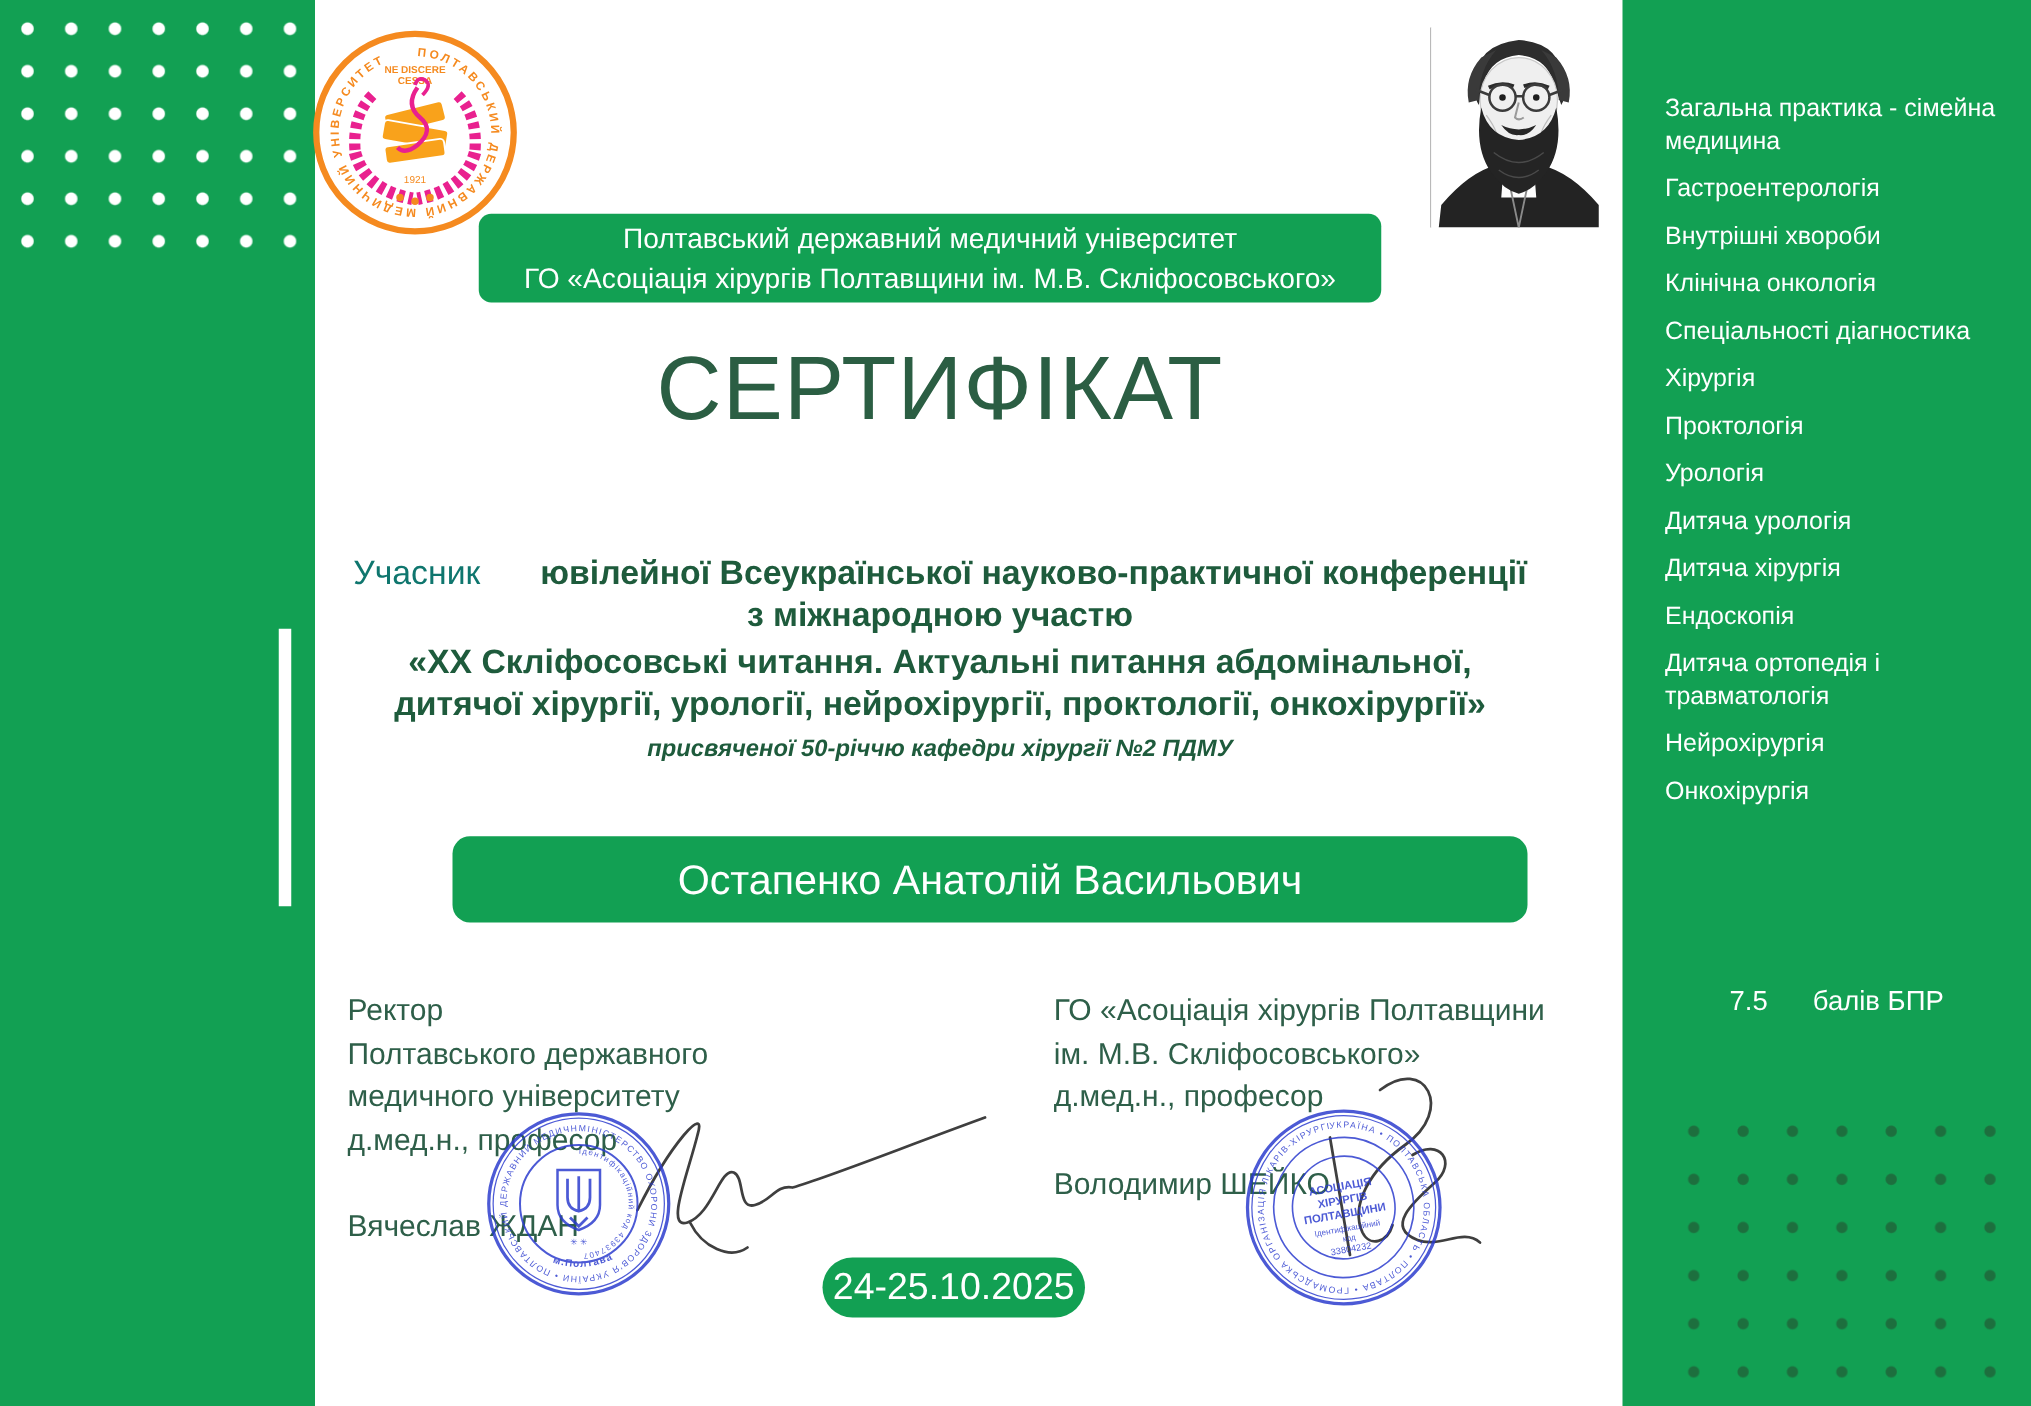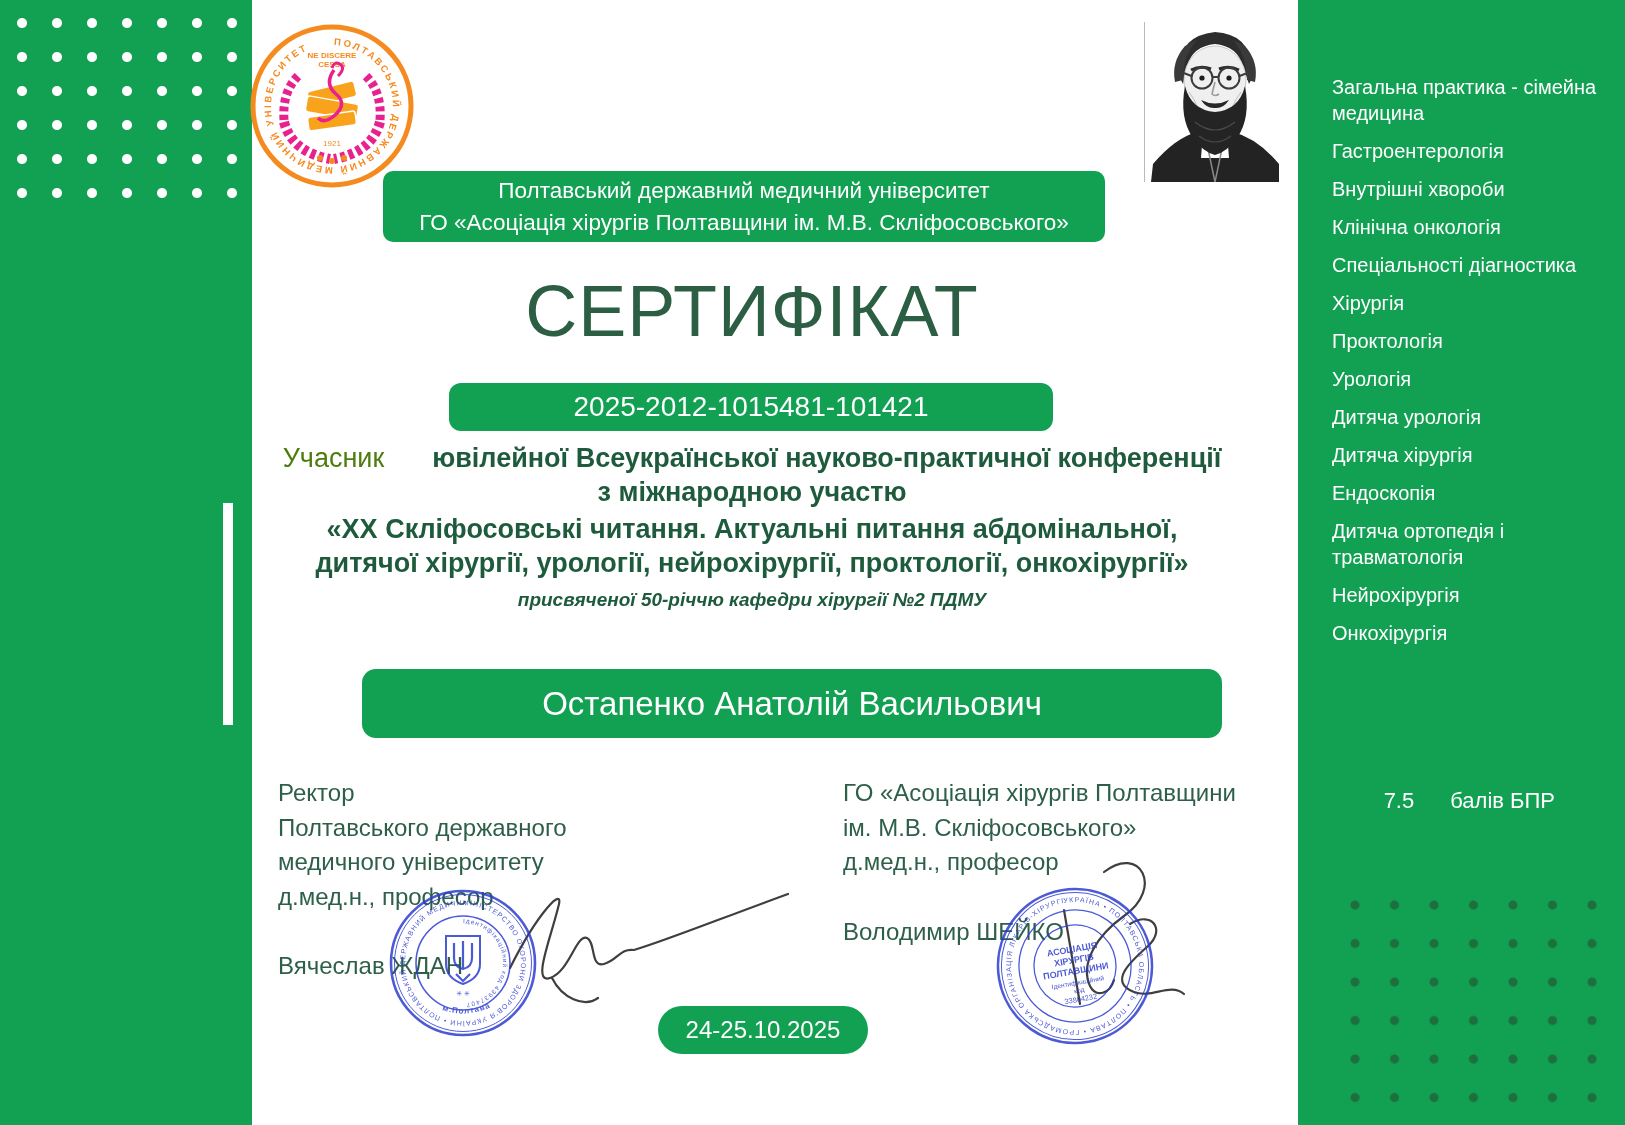--- a/index.html
+++ b/index.html
@@ -50,48 +50,48 @@
     position:absolute; left:252px; top:270px; width:1000px; text-align:center;
     font-size:72px; font-weight:500; letter-spacing:1px; color:#2B5E43;
   }
   .num-badge {
     position:absolute; left:449px; top:383px; width:604px; height:48px;
     background:#12A053; border-radius:12px; color:#fff; font-size:28px;
     display:flex; align-items:center; justify-content:center;
   }
   .event-block { position:absolute; left:262px; top:441px; width:980px; text-align:center; color:#1E5B3C; }
   .event-line1 { display:flex; justify-content:center; align-items:baseline; font-size:27px; line-height:34px; }
-  .participant-label { font-weight:400; color:#4d7c0f; margin-right:48px; }
+  .participant-label { font-weight:400; color:#0f766e; margin-right:48px; }
   .event-bold { font-weight:700; }
   .event-line { font-size:27px; line-height:34px; font-weight:700; }
   .event-line.l2 { margin-top:0; }
   .event-line.l3 { margin-top:3px; }
   .dedication { font-size:19px; line-height:32px; font-weight:700; font-style:italic; margin-top:4px; }
   .name-badge {
     position:absolute; left:318px; top:669px; width:860px; height:69px;
     background:#12A053; border-radius:14px; color:#fff; font-size:33px;
     display:flex; align-items:center; justify-content:center;margin-left:44px;
   }
 
   
-  .sig-block { position:absolute; top:776px; color:#2E5F49; font-size:24px; line-height:34.5px; }
+  .sig-block { position:absolute; top:792px; color:#2E5F49; font-size:24px; line-height:34.5px; }
   .sig-left  { left:278px; }
   .sig-right { left:843px; }
   .sig-name { margin-top:35px; }
 
   .stamp { position:absolute; opacity:.84; }
   .stamp-left  { left:386px; top:886px; width:154px; height:154px; }
   .stamp-right { left:993px; top:884px; width:164px; height:164px; transform:rotate(-10deg); }
   .signature-svg { position:absolute; }
   .sign-left  { left:492px; top:856px; width:310px; height:160px; }
   .sign-right { left:1012px; top:852px; width:180px; height:192px; }
 
   .date-badge {
     position:absolute; left:658px; top:1006px; width:210px; height:48px;
-    background:#12A053; border-radius:24px; color:#fff; font-size:24px;
+    background:#12A053; border-radius:24px; color:#fff; font-size:30px;
     display:flex; align-items:center; justify-content:center;
   }
 </style>
 </head>
 <body>
 
 <div class="page">
 
   <div class="left-band">
     <div class="dots-top"></div>
@@ -165,23 +165,20 @@
       <path d="M50,100 q20,16 40,0 M54,114 q16,12 32,0" stroke="#4a4a4a" stroke-width="1.2" fill="none"></path>
     </svg>
   </div>
 
   <div class="banner">
     <div>Полтавський державний медичний університет</div>
     <div>ГО «Асоціація хірургів Полтавщини ім. М.В. Скліфосовського»</div>
   </div>
 
   <div class="cert-title">СЕРТИФІКАТ</div>
-  <div class="num-badge">
-    <span>2025-2012-1015481-101421</span>
-  </div>
 
   <div class="event-block">
     <div class="event-line1">
       <span class="participant-label">Учасник</span>
       <span class="event-bold">ювілейної Всеукраїнської науково-практичної конференції</span>
     </div>
     <div class="event-line l2">з міжнародною участю</div>
     <div class="event-line l3">«ХХ Скліфосовські читання. Актуальні питання абдомінальної,</div>
     <div class="event-line">дитячої хірургії, урології, нейрохірургії, проктології, онкохірургії»</div>
     <div class="dedication">присвяченої 50-річчю кафедри хірургії №2 ПДМУ</div>

